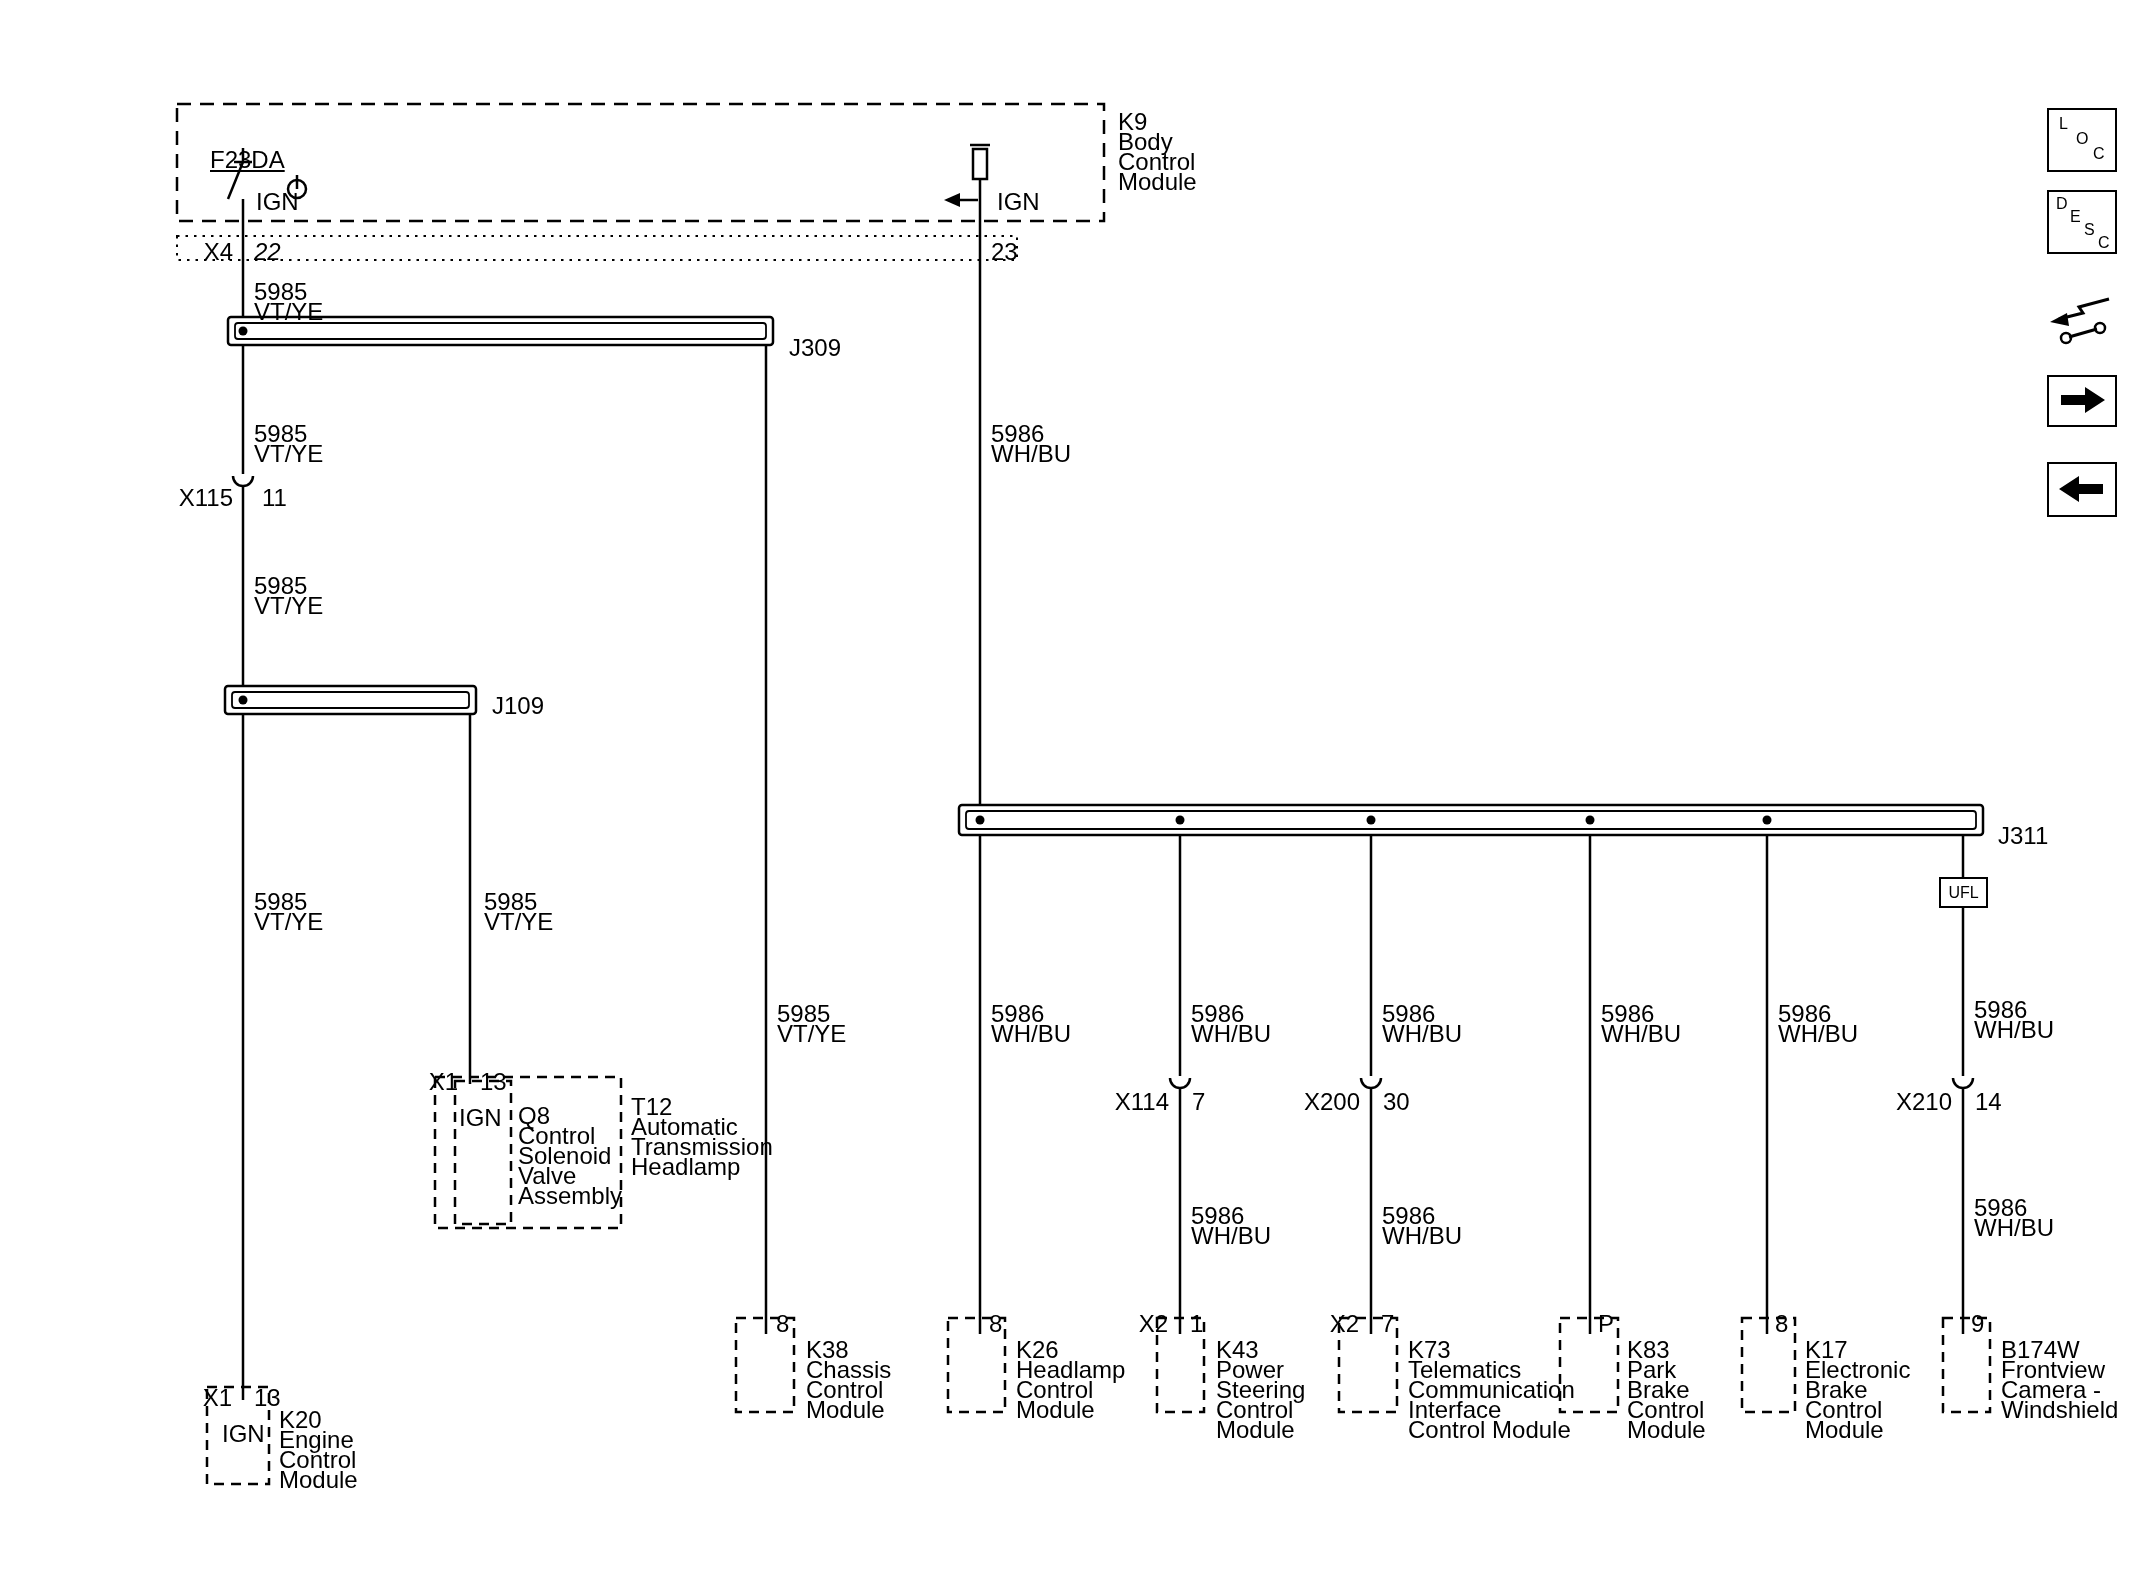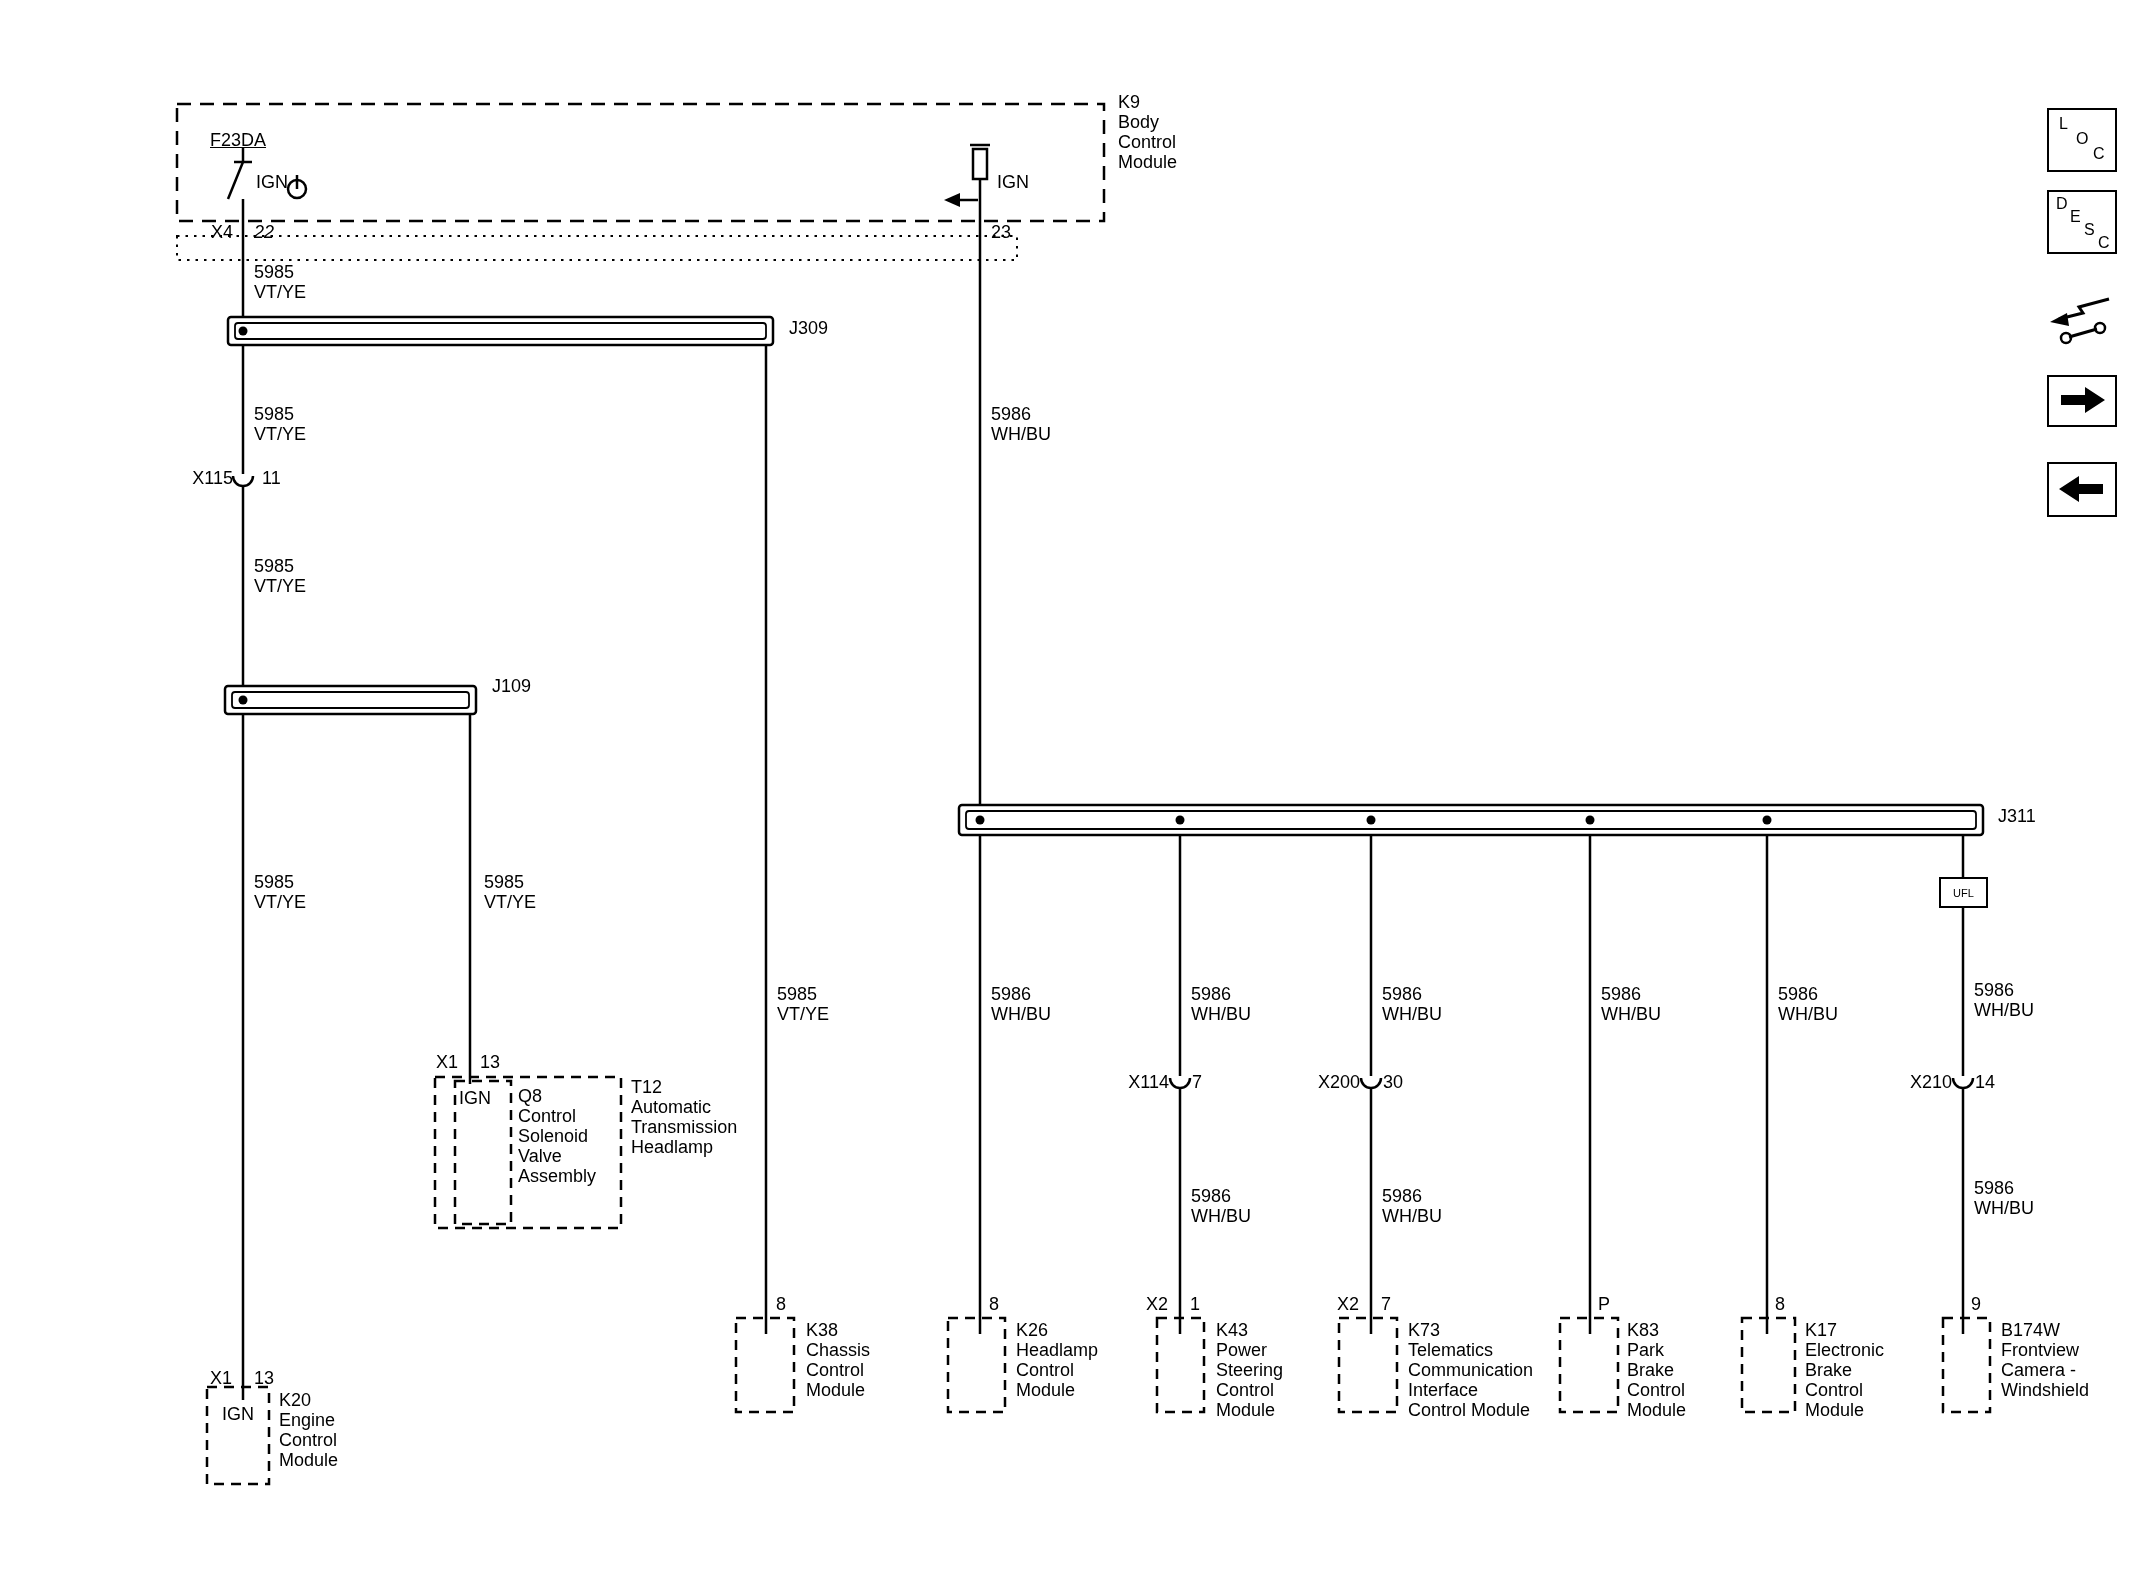--- a/index.html
+++ b/index.html
@@ -6,41 +6,42 @@
   #canvas{
     position:relative;
     width:2130px;height:1595px;
     background:#fff;
     font-family:"Liberation Sans", sans-serif;
     color:#000;
     overflow:hidden;
   }
   .lbl{
     position:absolute;
-    font-size:18px;
+    font-size:24px;
     line-height:20px;
     white-space:pre-line;
     color:#000;
+    margin-top:20px;
   }
   .ra{transform:translateX(-100%);}
   svg.lines{position:absolute;left:0;top:0;}
   .boxbtn{
     position:absolute;
     border:2.5px solid #000;
     background:#fff;
     box-sizing:border-box;
   }
   .tl{position:absolute;font-size:16px;line-height:16px;}
   .uflbox{
     position:absolute;
     border:2.5px solid #000;
     background:#fff;
     box-sizing:border-box;
     display:flex;align-items:center;justify-content:center;
-    font-size:11px;
+    font-size:16px;
   }
 </style>
 </head>
 <body>
 
 <div id="canvas">
 
   <svg class="lines" width="2130" height="1595">
 
     <g>

